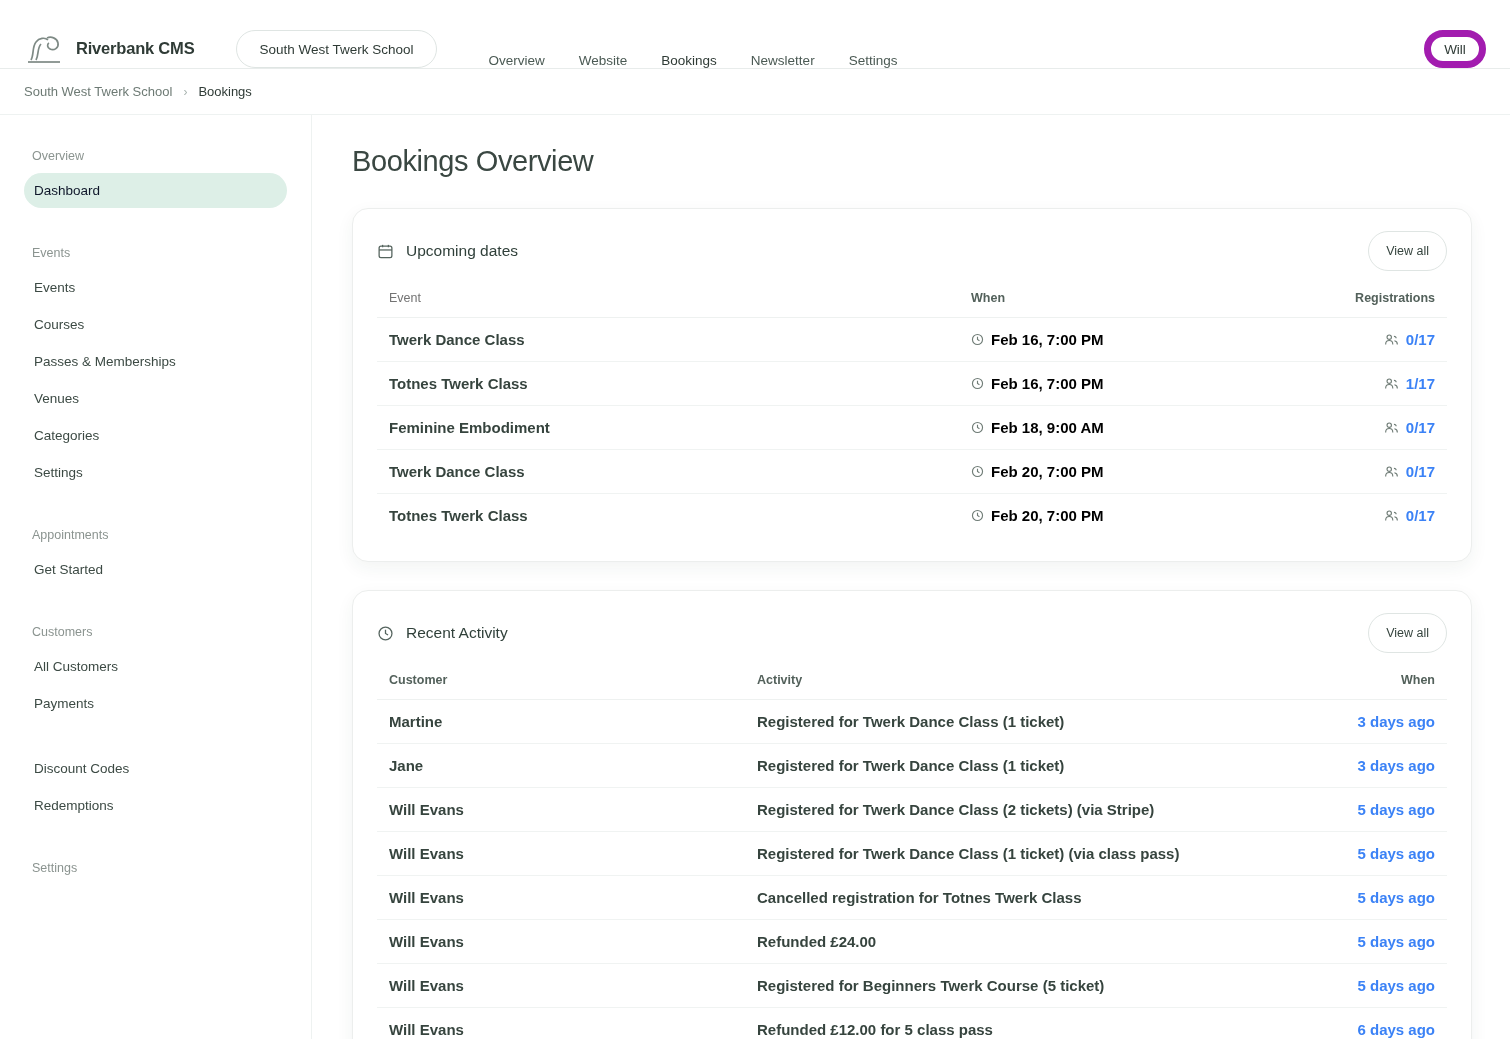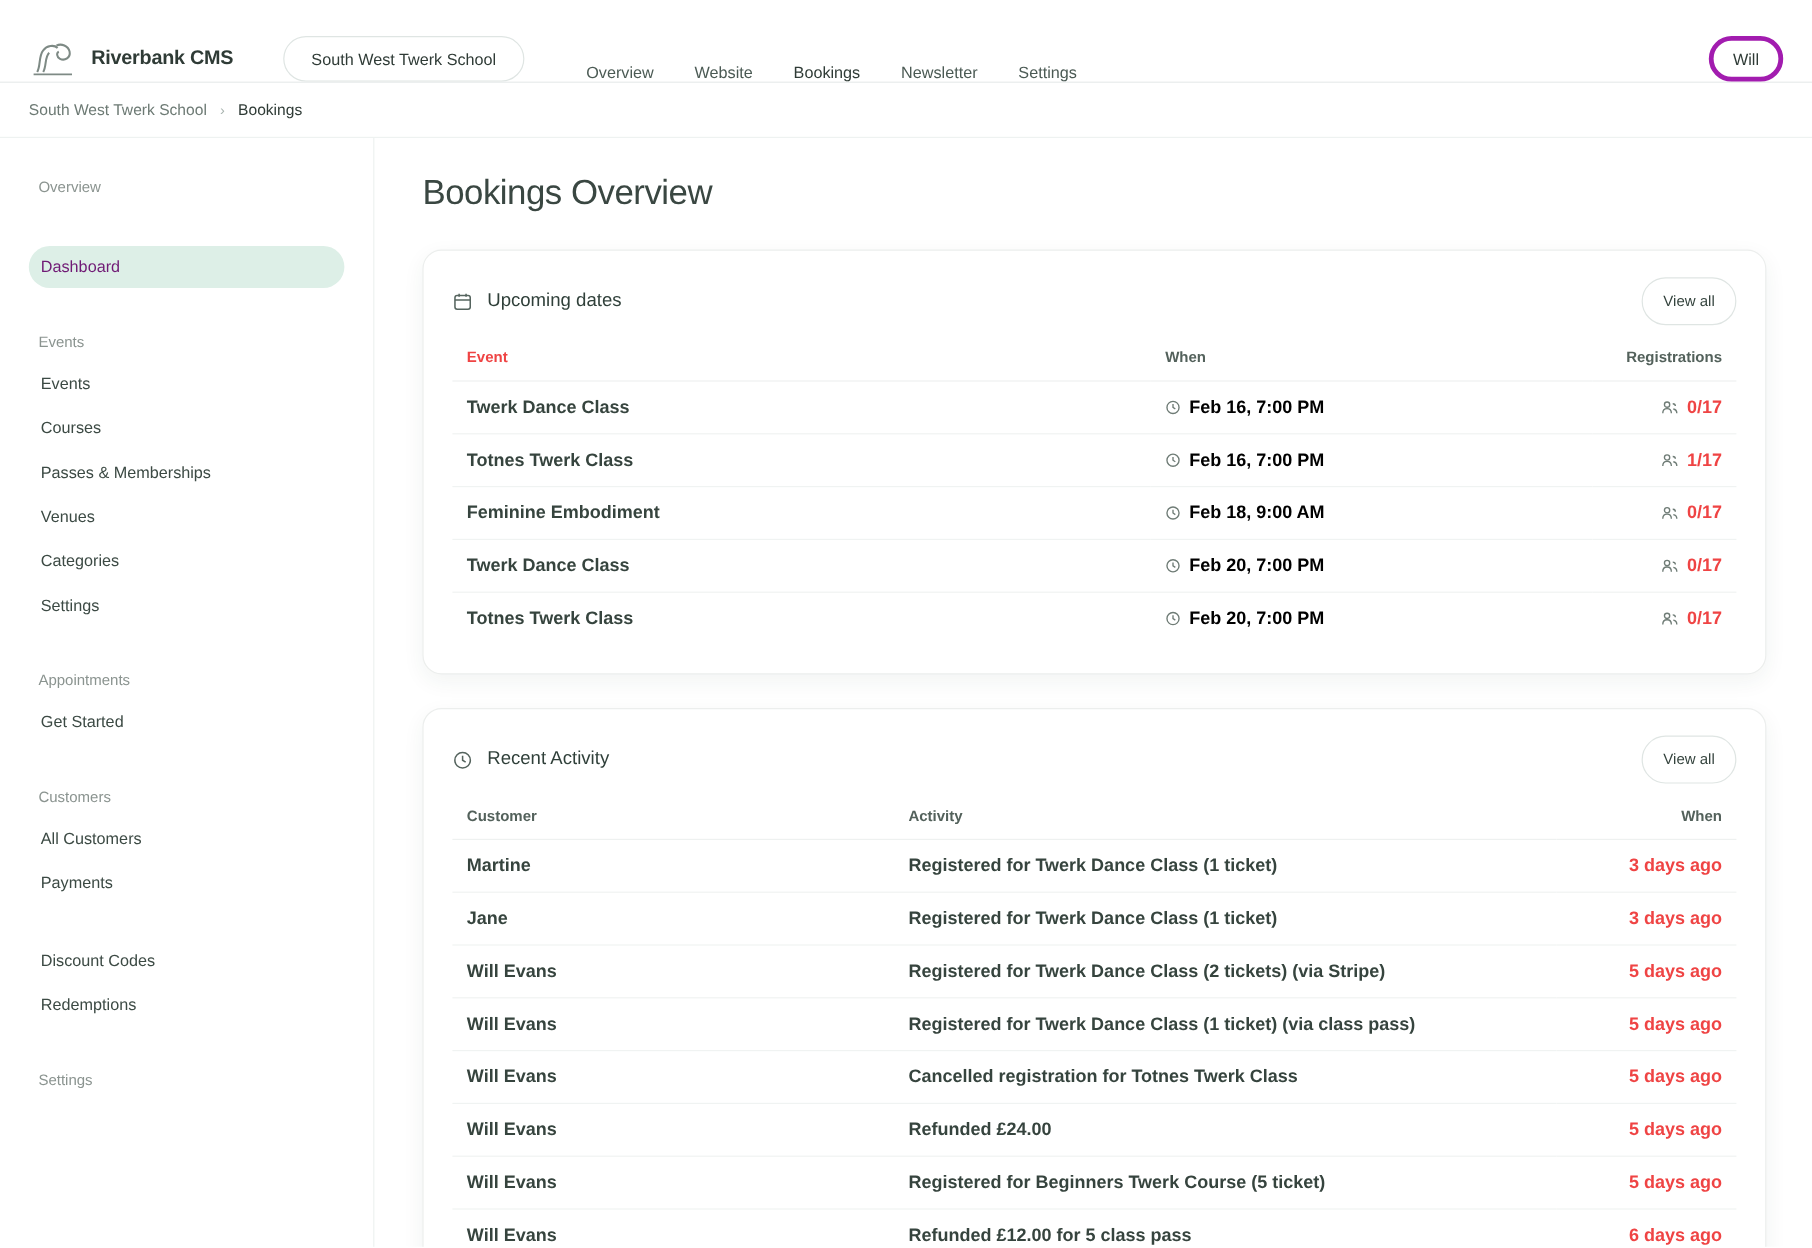--- a/index.html
+++ b/index.html
@@ -49,21 +49,21 @@
   }
   .mainnav a {
     font-size: 13.5px;
     color: #4b5a54;
     text-decoration: none;
     cursor: pointer;
   }
   .mainnav a.active { color: #2f3b36; }
   .user-pill {
     margin-left: auto;
-    border: 4px solid #a21caf;
+    border: 7px solid #a21caf;
     border-radius: 999px;
     height: 38px; min-width: 62px;
     display: flex; align-items: center; justify-content: center;
     font-size: 13.5px;
     color: #2f3b36;
     cursor: pointer;
     background: #fff;
   }
   
   .breadcrumb {
@@ -100,22 +100,21 @@
     font-size: 13.5px;
     color: #3c4a44;
     padding: 10px 10px;
     border-radius: 999px;
     text-decoration: none;
     cursor: pointer;
     margin-bottom: 2px;
   }
   .side-item.active {
     background: #ddefe7;
-    color: #701a75;
-    margin-top: 32px;
+    color: #0f172a;
   }
   .group-gap { height: 22px; }
   
   .main {
     flex: 1 1 auto;
     padding: 30px 24px 0 26px;
     overflow: hidden;
   }
   .page-title {
     font-size: 29px;
@@ -145,38 +144,38 @@
     font-size: 12.5px;
     color: #34433d;
     padding: 12px 17px;
     background: #fff;
     cursor: pointer;
     text-align: right;
   }
   table { width: 100%; border-collapse: collapse; }
   thead th {
     font-size: 12.5px;
-    font-weight: bold;
-    color: #ef4444;
+    font-weight: normal;
+    color: #737373;
     text-align: left;
     padding: 0 2px 12px 12px;
     border-bottom: 1px solid #eef1f0;
   }
   thead th.bold { color: #53615b; font-weight: bold; }
   thead th.right { text-align: right; padding-right: 12px; }
   tbody td {
     font-size: 15px;
     color: #36443e;
     padding: 13px 2px 13px 12px;
     border-bottom: 1px solid #f0f3f2;
     vertical-align: middle;
     font-weight: bold;
   }
   tbody tr:last-child td { border-bottom: none; }
-  td.right { text-align: right; padding-right: 12px; color: #ef4444; }
+  td.right { text-align: right; padding-right: 12px; color: #3b82f6; }
   .cellflex { display: flex; align-items: center; gap: 7px; }
   .cellflex.end { justify-content: flex-end; }
   .muted { color: #000000; }
   .when-col { width: 368px; }
   .reg-col { width: 120px; }
   .cust-col { width: 368px; }
   .act-when-col { width: 150px; }
   svg { display: block; }
 </style>
 </head>

